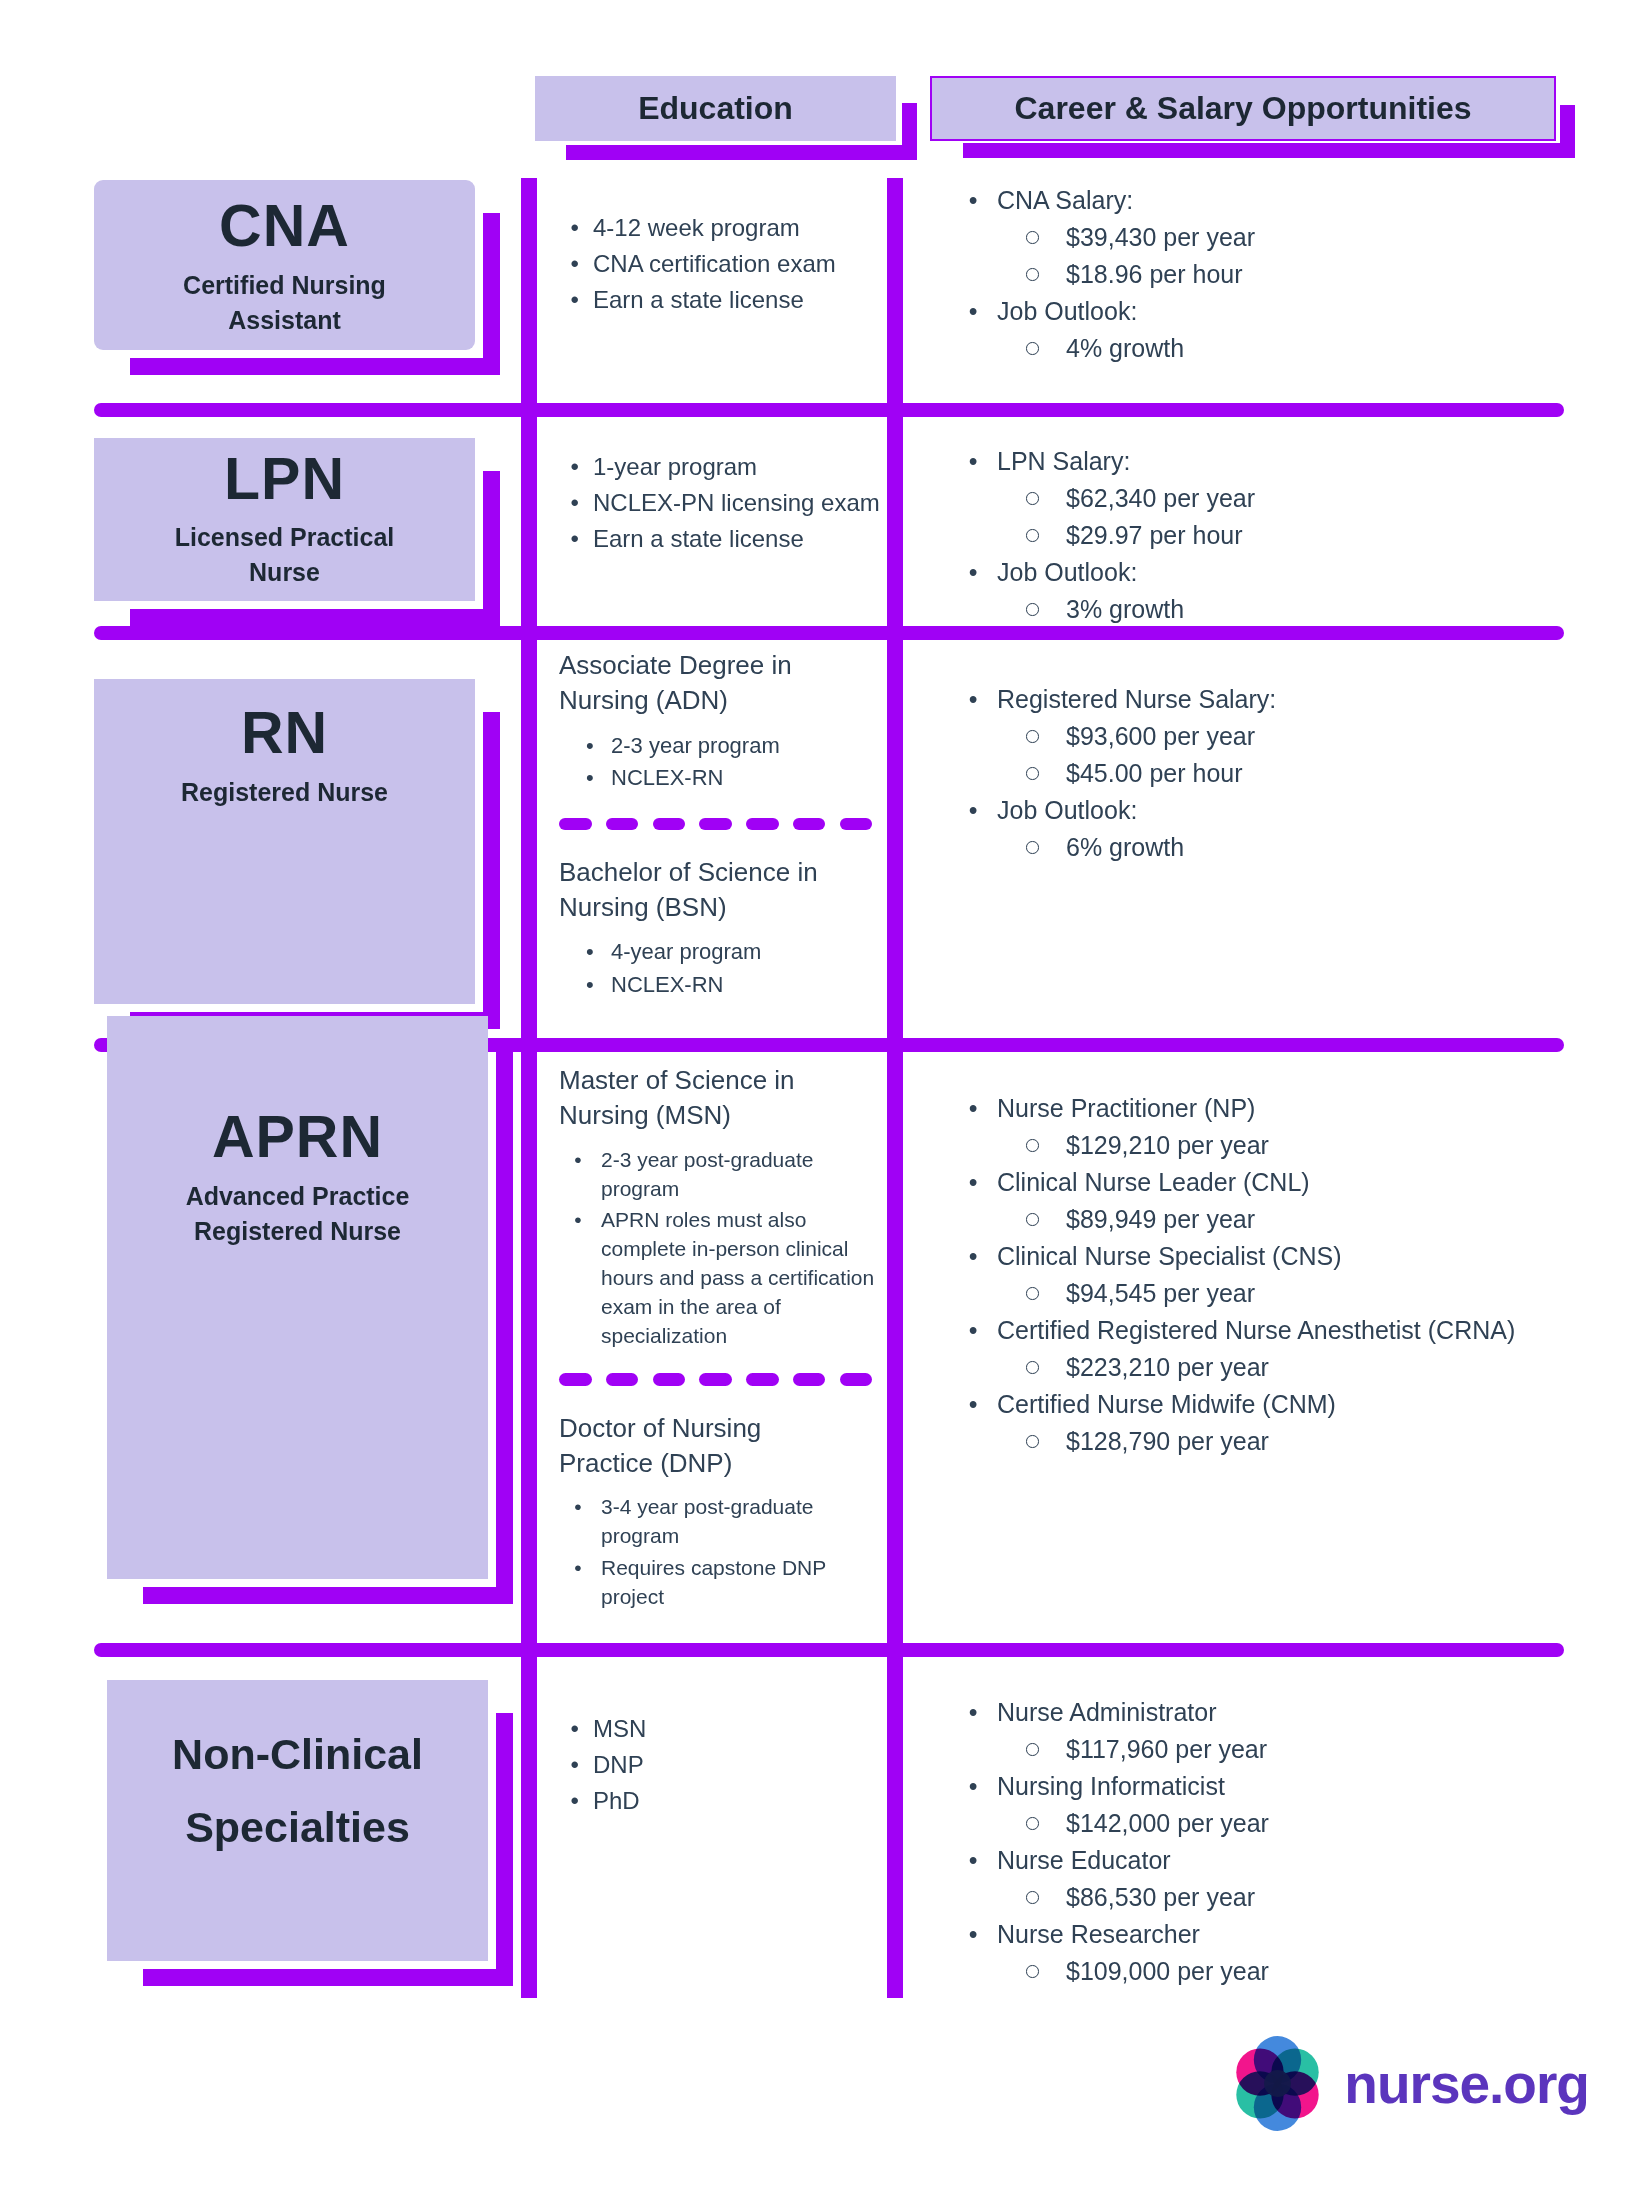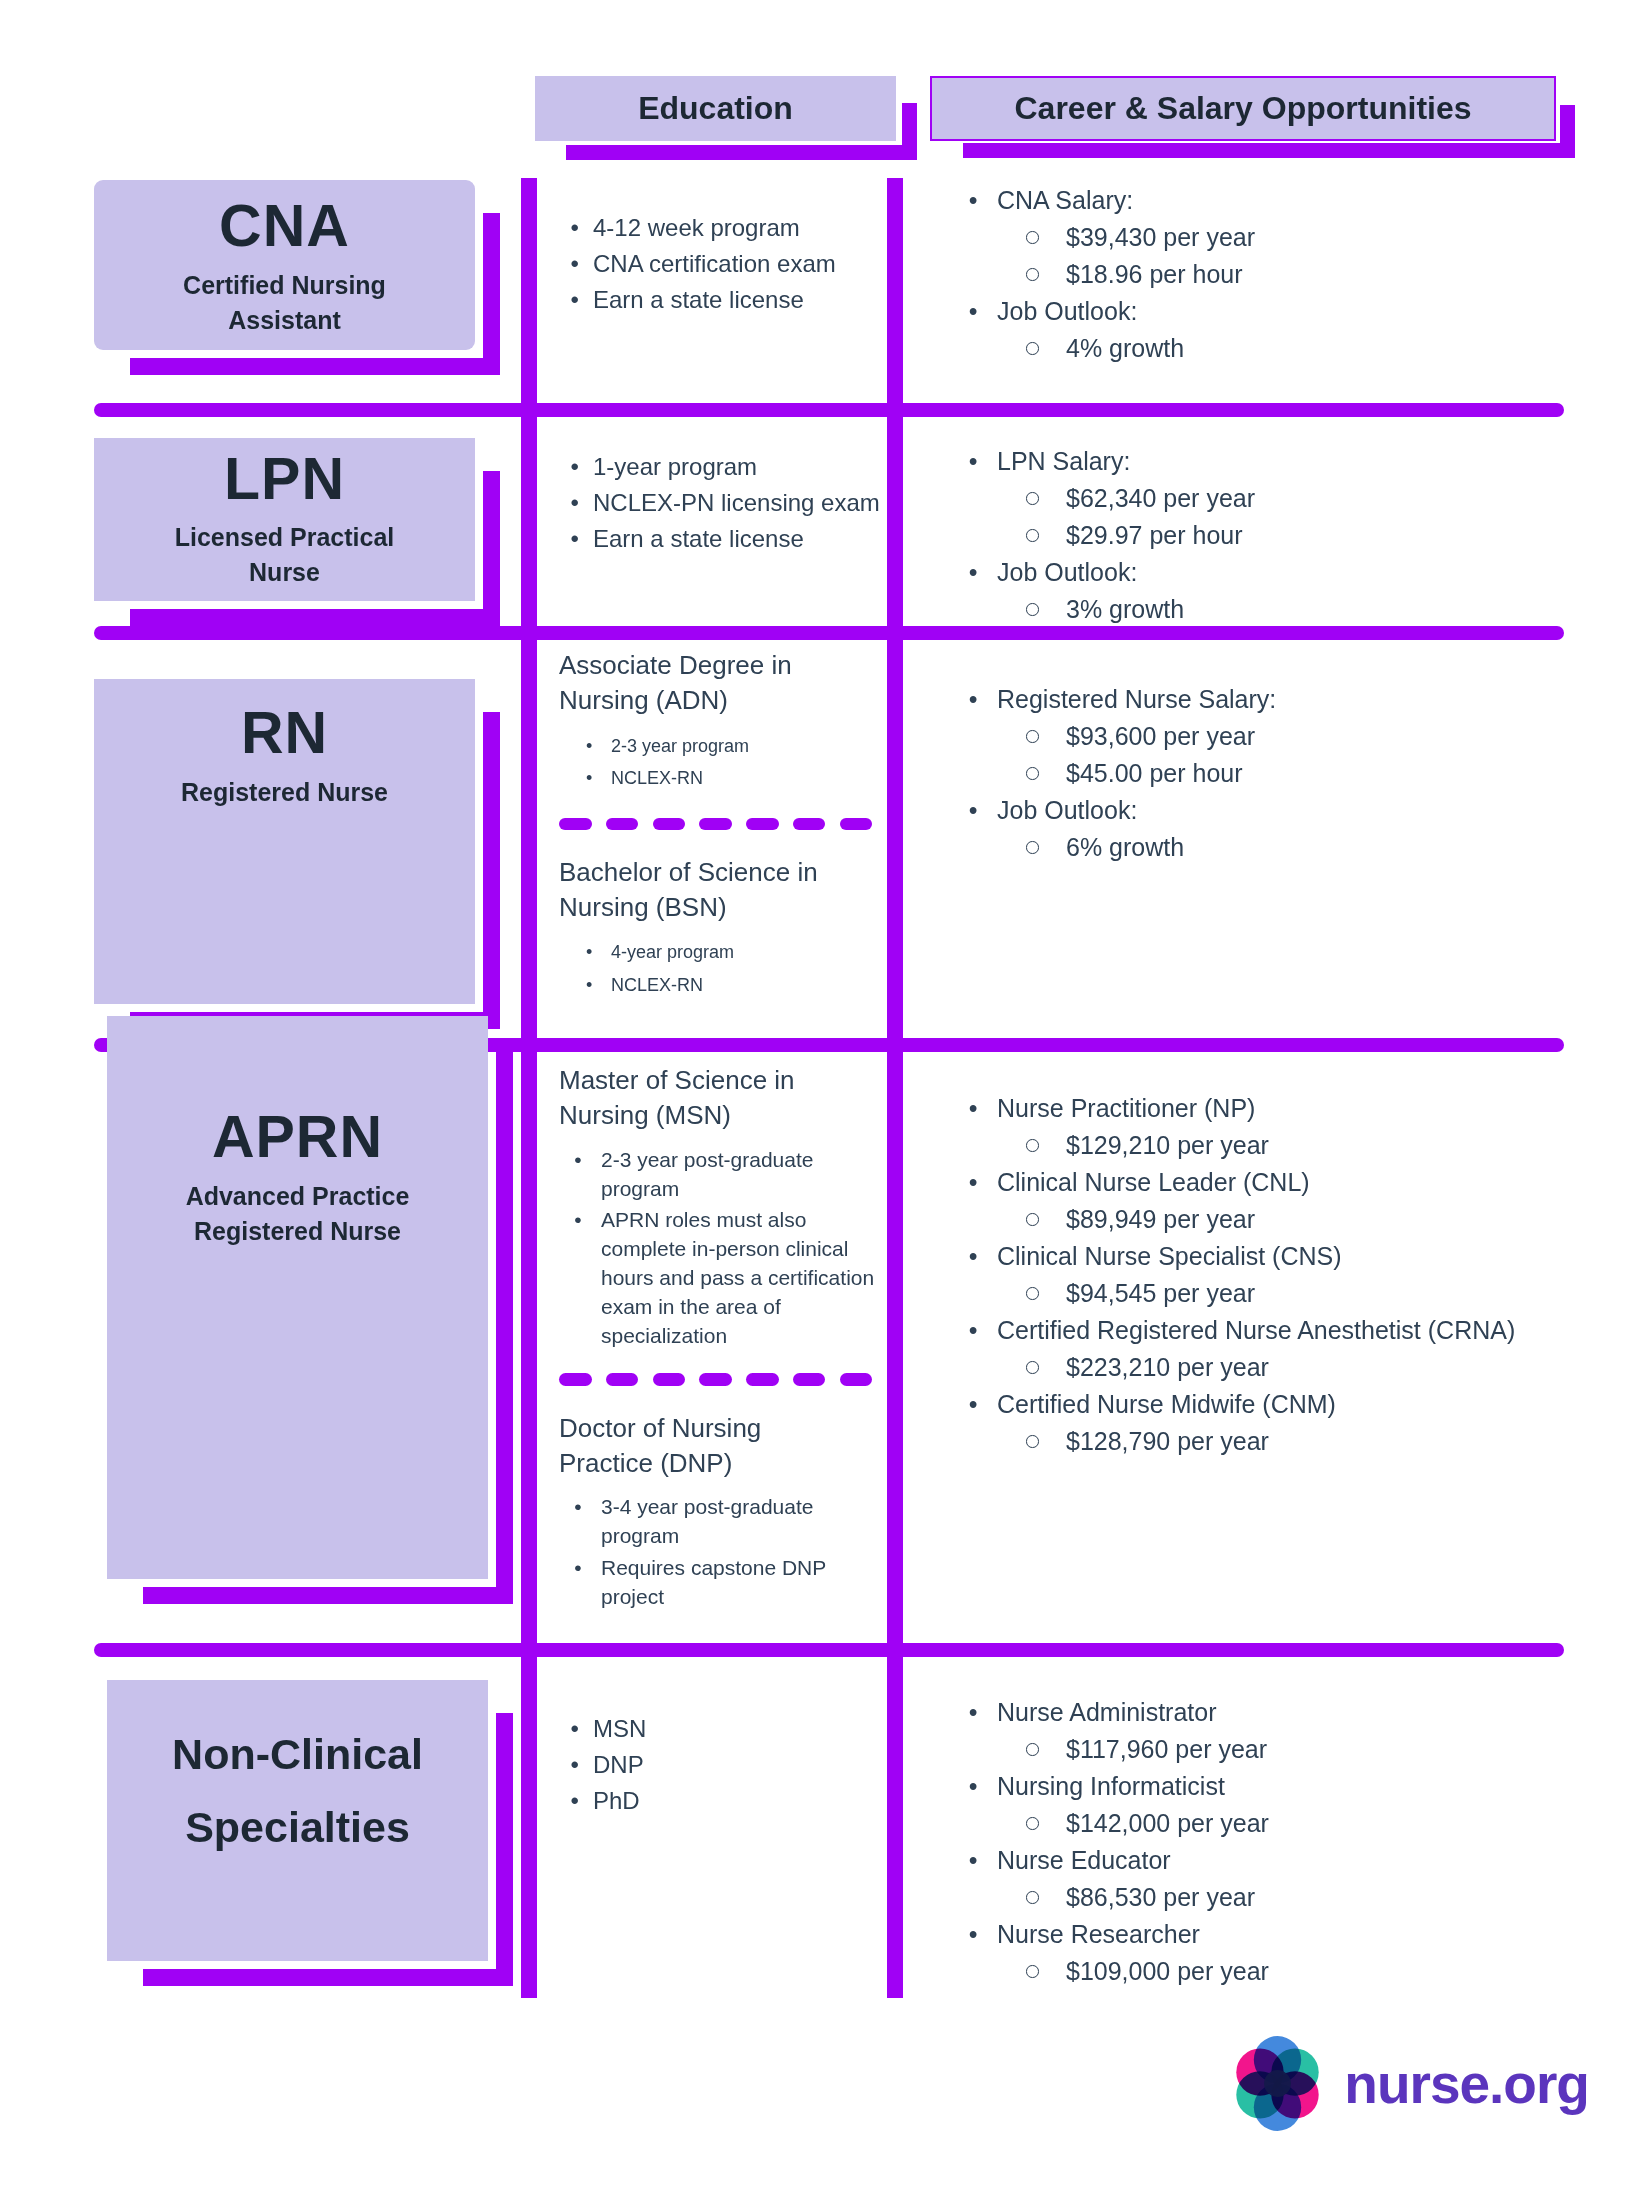--- a/index.html
+++ b/index.html
@@ -48,21 +48,21 @@
   #tb-aprn{left:107px;top:1016px;height:563px;padding-top:90px;}
   #tb-nc{left:107px;top:1680px;height:281px;padding-top:38px;}
   #tb-nc .acronym{font-size:43px;line-height:73px;letter-spacing:0;max-width:315px;margin:0 auto;}
 
   
   .edu-cell{position:absolute;left:559px;width:320px;}
   #edu-cna{top:210px;} #edu-lpn{top:449px;} #edu-rn{top:648px;} #edu-aprn{top:1063px;} #edu-nc{top:1711px;}
   .edu-cell ul{list-style:none;margin:0;padding:0;}
   .ebul li{position:relative;padding-left:34px;font-size:24px;line-height:36px;white-space:nowrap;}
   .ebul li::before{content:"\2022";position:absolute;left:11.5px;}
-  .ebul.indent li{padding-left:52px;font-size:18px;line-height:32.5px;}
+  .ebul.indent li{padding-left:52px;font-size:22px;line-height:32.5px;}
   .ebul.indent li::before{left:27px;}
   .ebul.small li{padding-left:42px;font-size:21px;line-height:29px;margin-bottom:2.9px;white-space:normal;}
   .ebul.small li::before{left:15.3px;}
   .edu-heading{font-size:26px;font-weight:400;line-height:35px;margin:0 0 11.5px;max-width:287px;color:var(--body-text);}
   .dash-row{display:flex;gap:14.3px;margin:23px 0 25px;}
   .dash-row i{display:block;width:32.5px;height:12.4px;border-radius:6.7px;background:var(--purple);}
 
   
   .career-cell{position:absolute;left:963px;width:559px;font-size:25px;}
   #car-cna{top:182px;} #car-lpn{top:427px;margin-top:16px;} #car-rn{top:681px;} #car-aprn{top:1090px;} #car-nc{top:1694px;}

